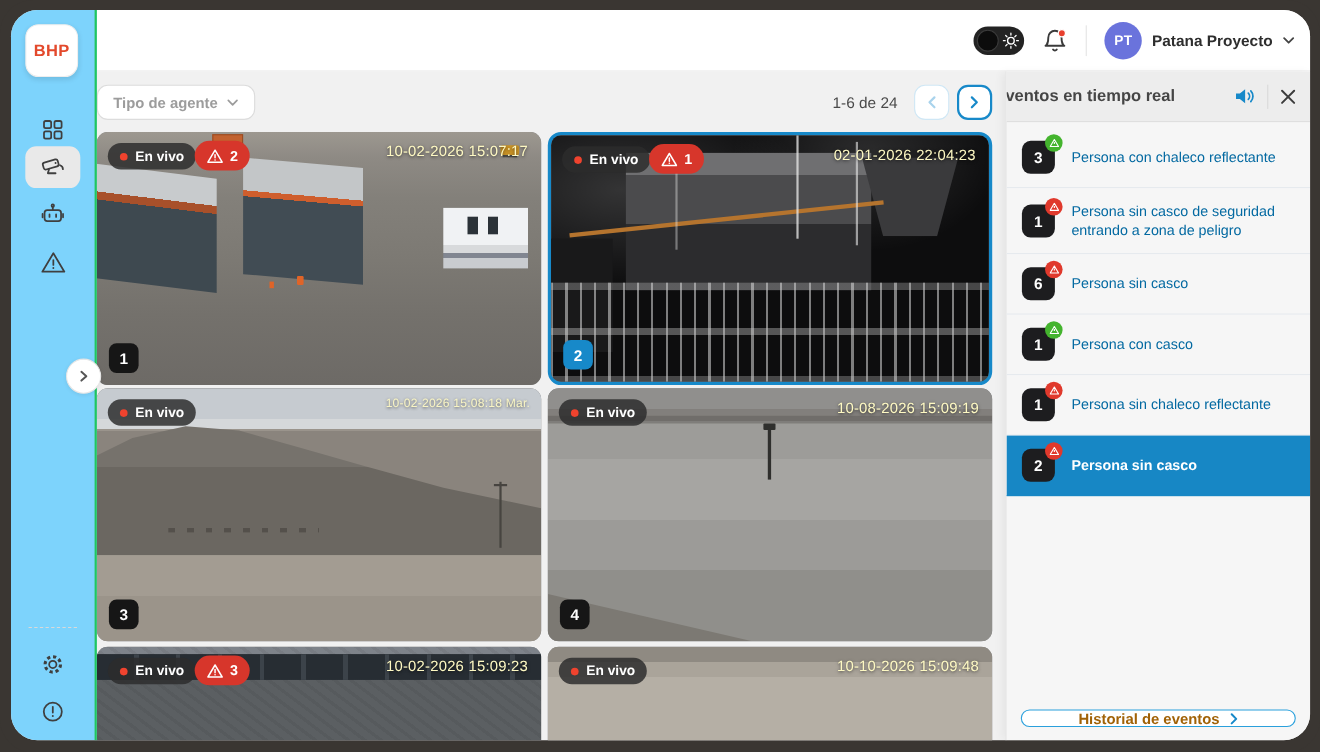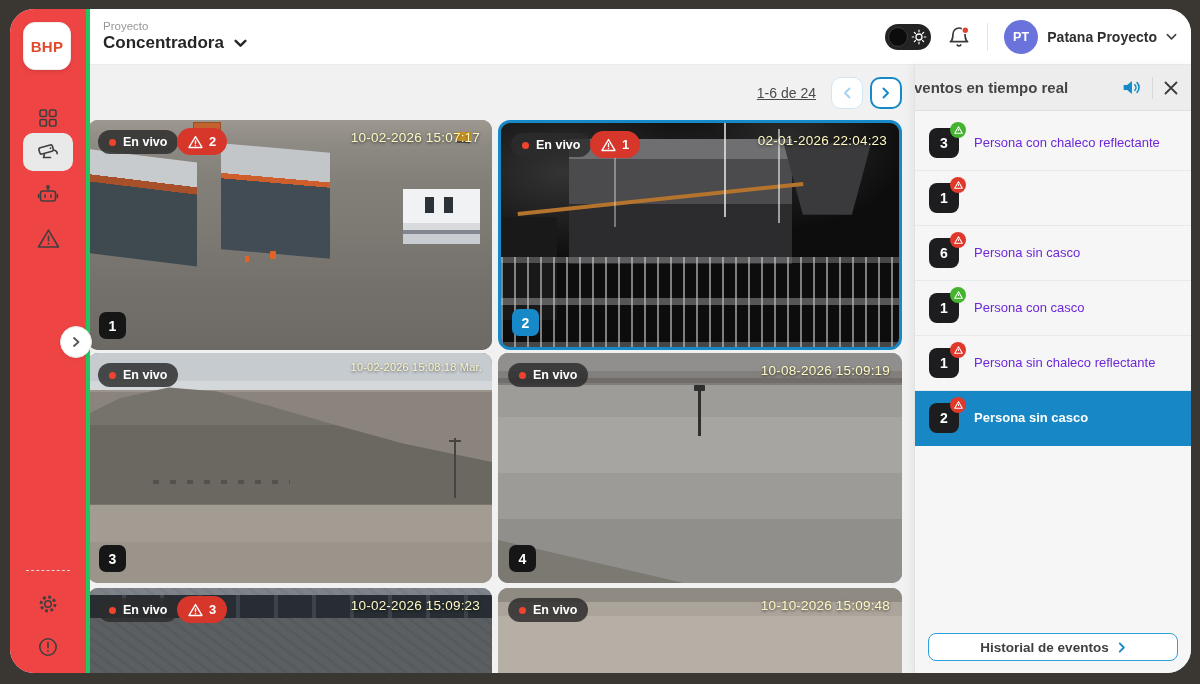--- a/index.html
+++ b/index.html
@@ -1,21 +1,21 @@
 <!DOCTYPE html>
 <html><head>
 <meta charset="utf-8">
 <style>
   html,body{margin:0;padding:0;background:#26231f;font-family:"Liberation Sans","DejaVu Sans",sans-serif;}
   .stage{position:relative;width:1200px;height:684px;overflow:hidden;background:#3a3632;border-radius:0;}
   .frame{position:absolute;inset:0;background:#3a3632;border-radius:30px;}
   .app{position:absolute;left:10px;top:9px;right:9px;bottom:11px;background:#f1f1f1;border-radius:24px;overflow:hidden;}
 
   
-  .sidebar{position:absolute;left:0;top:0;bottom:0;width:76px;background:#ef4444;border-right:4px solid #22c55e;z-index:5;}
+  .sidebar{position:absolute;left:0;top:0;bottom:0;width:76px;background:#7dd3fc;border-right:2px solid #22c55e;z-index:5;}
   .logo{position:absolute;left:13px;top:13px;width:46px;height:46px;background:#fff;border:1px solid #eee;border-radius:12px;
         box-shadow:0 2px 5px rgba(0,0,0,.10);display:flex;align-items:center;justify-content:center;}
   .logo span{color:#e3492c;font-weight:800;font-size:15px;letter-spacing:.3px;}
   .nav-ic{position:absolute;left:0;width:76px;display:flex;justify-content:center;align-items:center;height:38px;cursor:pointer;}
   .nav-sel{position:absolute;left:13px;top:124px;width:50px;height:38px;background:#e9e9e9;border-radius:10px;}
   .sb-div{position:absolute;left:16px;top:561px;width:44px;border-top:1px dashed #d9d9d9;}
   .expand-btn{position:absolute;left:50px;top:317px;width:30px;height:30px;border-radius:50%;background:#fff;border:1px solid #e6e6e6;
         box-shadow:0 1px 4px rgba(0,0,0,.08);display:flex;align-items:center;justify-content:center;z-index:8;cursor:pointer;}
 
   
@@ -35,21 +35,21 @@
         display:flex;align-items:center;justify-content:center;letter-spacing:.3px;}
   .user-name{font-size:14px;font-weight:700;color:#2e2e2e;}
   .user-chip{display:flex;align-items:center;gap:9px;cursor:pointer;}
 
   
   .filters{position:absolute;left:78px;top:68px;display:flex;gap:8px;z-index:2;}
   .pill-btn{height:32px;display:flex;align-items:center;gap:8px;padding:0 14px;background:#fff;border:1px solid #dcdcdc;
         border-radius:10px;font-size:13.5px;font-weight:600;color:#333;cursor:pointer;box-sizing:border-box;}
   .pill-btn.muted{color:#9c9c9c;}
   .pager{position:absolute;top:68px;right:289px;display:flex;align-items:center;gap:7px;z-index:2;}
-  .pager-range{font-size:14px;color:#4a4a4a;margin-right:8px;text-decoration:underline;}
+  .pager-range{font-size:14px;color:#4a4a4a;margin-right:8px;}
   .pg-btn{width:32px;height:32px;border-radius:10px;background:#fff;display:flex;align-items:center;justify-content:center;cursor:pointer;box-sizing:border-box;}
   .pg-prev{border:1.5px solid #cfe7f5;color:#a9d3ec;}
   .pg-next{border:2px solid #1789c9;color:#1789c9;}
 
   
   .tile{position:absolute;width:404px;height:230px;border-radius:10px;overflow:hidden;background:#777;z-index:1;cursor:pointer;}
   .tile.sel{border:3px solid #1789c9;border-radius:12px;width:398px;height:224px;}
   .scene{position:absolute;inset:0;}
   .scene div{position:absolute;}
   .live{position:absolute;left:10px;top:10px;height:24px;display:flex;align-items:center;gap:7px;padding:0 11px;
@@ -116,47 +116,36 @@
   .close-btn{cursor:pointer;display:flex;align-items:center;}
   .spk-btn{cursor:pointer;display:flex;align-items:center;}
   .ev-list{position:absolute;top:45px;left:0;right:0;}
   .ev-row{display:flex;align-items:center;gap:15px;padding:12px 14px;border-bottom:1px solid #e6eaee;cursor:pointer;min-height:30px;}
   .ev-row:first-child{padding-top:18px;}
   .ev-badge{position:relative;width:30px;height:30px;background:#1d1d1f;border-radius:8px;flex:none;
         display:flex;align-items:center;justify-content:center;color:#fff;font-size:14px;font-weight:700;}
   .ev-mini{position:absolute;top:-6px;right:-7px;width:16px;height:16px;border-radius:50%;display:flex;align-items:center;justify-content:center;}
   .ev-mini.ok{background:#44b42e;}
   .ev-mini.bad{background:#e0392c;}
-  .ev-label{font-size:13px;color:#6d28d9;line-height:1.35;}
+  .ev-label{font-size:13px;color:#0369a1;line-height:1.35;}
   .ev-row.sel{background:#1787c5;border-bottom-color:#1787c5;}
   .ev-row.sel .ev-label{color:#fff;font-weight:600;}
-  .hist-btn{position:absolute;left:13px;right:13px;bottom:12px;height:28px;background:#fff;border:1.6px solid #2aa0dc;border-radius:8px;
-        display:flex;align-items:center;justify-content:center;gap:9px;color:#404040;font-size:13.5px;font-weight:700;cursor:pointer;box-sizing:border-box;}
+  .hist-btn{position:absolute;left:13px;right:13px;bottom:12px;height:16px;background:#fff;border:1.6px solid #2aa0dc;border-radius:8px;
+        display:flex;align-items:center;justify-content:center;gap:9px;color:#a16207;font-size:13.5px;font-weight:700;cursor:pointer;box-sizing:border-box;}
 
   svg{display:block;}
 </style>
 </head>
 <body>
 
 <div class="stage">
 <div class="frame">
 <div class="app">
 
   <div class="topbar">
-    <div class="proj">
-      <span class="proj-label">Proyecto</span>
-      <span class="proj-row">
-        <span class="proj-name">Concentradora</span>
-        <span>
-                <svg width="13" height="9" viewBox="0 0 12 8">
-                  <path d="M1.5 1.5 L6 6 L10.5 1.5" fill="none" stroke="#262626" stroke-width="2.2" stroke-linecap="round" stroke-linejoin="round"></path>
-                </svg>
-              </span>
-      </span>
-    </div>
     <div class="tb-right">
       <div class="toggle">
         <div class="knob"></div>
         <svg class="sun" width="16" height="16" viewBox="0 0 16 16" fill="none">
           <circle cx="8" cy="8" r="3" stroke="#fff" stroke-width="1.3"></circle>
           <g stroke="#fff" stroke-width="1.2" stroke-linecap="round">
             <path d="M8 1.2v1.6M8 13.2v1.6M1.2 8h1.6M13.2 8h1.6M3.3 3.3l1.2 1.2M11.5 11.5l1.2 1.2M12.7 3.3l-1.2 1.2M4.5 11.5l-1.2 1.2"></path>
           </g>
         </svg>
       </div>
@@ -233,20 +222,28 @@
       </svg>
     </div>
   </div>
   <div class="expand-btn">
     <svg width="12" height="12" viewBox="0 0 12 12" fill="none" stroke="#555" stroke-width="1.8" stroke-linecap="round" stroke-linejoin="round">
             <path d="M4 2 L8.5 6 L4 10"></path>
           </svg>
   </div>
 
   <div class="filters">
+    <div class="pill-btn muted">
+      <span>Tipo de agente</span>
+      <span>
+              <svg width="11" height="7" viewBox="0 0 12 8">
+                <path d="M1.5 1.5 L6 6 L10.5 1.5" fill="none" stroke="#9c9c9c" stroke-width="1.8" stroke-linecap="round" stroke-linejoin="round"></path>
+              </svg>
+            </span>
+    </div>
   </div>
   <div class="pager">
     <span class="pager-range">1-6 de 24</span>
     <div class="pg-btn pg-prev">
       <svg width="10" height="12" viewBox="0 0 8 12" fill="none" stroke="currentColor" stroke-width="2" stroke-linecap="round" stroke-linejoin="round">
               <path d="M6.5 1.5 L2 6 L6.5 10.5"></path>
             </svg>
     </div>
     <div class="pg-btn pg-next">
       <svg width="10" height="12" viewBox="0 0 8 12" fill="none" stroke="currentColor" stroke-width="2" stroke-linecap="round" stroke-linejoin="round">
@@ -398,20 +395,21 @@
       <div class="ev-row">
         <div class="ev-badge">
           <span>1</span>
           <span class="ev-mini bad">
                   <svg width="9" height="8" viewBox="0 0 22 20">
                     <path d="M11 2 L20.5 18 H1.5 Z" fill="none" stroke="#fff" stroke-width="2.6" stroke-linejoin="round"></path>
                     <path d="M11 8 v4.5" stroke="#fff" stroke-width="2.6"></path>
                   </svg>
                 </span>
         </div>
+        <div class="ev-label">Persona sin casco de seguridad entrando a zona de peligro</div>
       </div>
 
       <div class="ev-row">
         <div class="ev-badge">
           <span>6</span>
           <span class="ev-mini bad">
                   <svg width="9" height="8" viewBox="0 0 22 20">
                     <path d="M11 2 L20.5 18 H1.5 Z" fill="none" stroke="#fff" stroke-width="2.6" stroke-linejoin="round"></path>
                     <path d="M11 8 v4.5" stroke="#fff" stroke-width="2.6"></path>
                   </svg>

